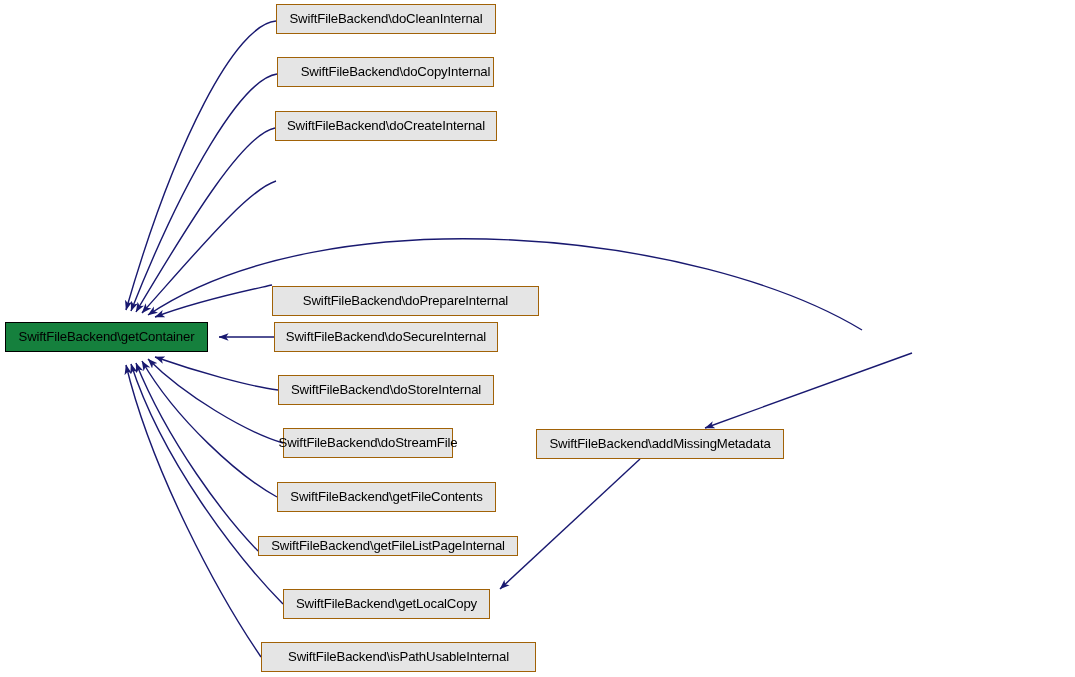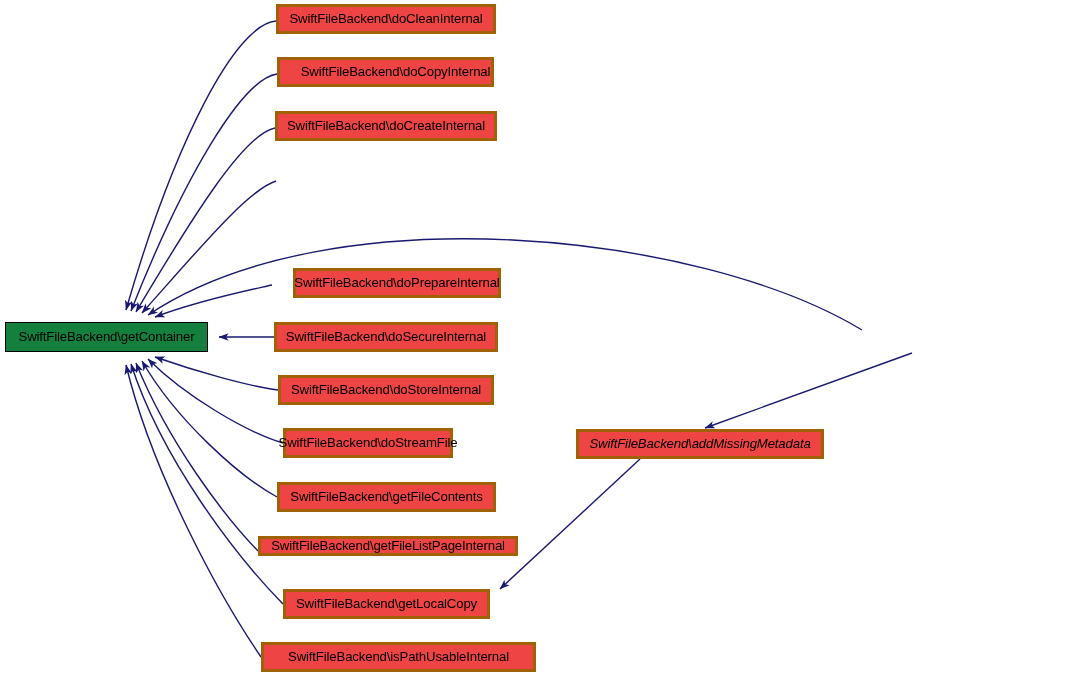--- a/index.html
+++ b/index.html
@@ -20,22 +20,22 @@
     position: absolute;
     left: 0;
     top: 0;
     width: 1075px;
     height: 677px;
     pointer-events: none;
   }
   .gnode {
     position: absolute;
     box-sizing: border-box;
-    border: 3px solid #a16207;
-    background: #ef4444;
+    border: 1px solid #a16207;
+    background: #e5e5e5;
     color: #000000;
     font-size: 13.2px;
     line-height: 1;
     display: flex;
     align-items: center;
     justify-content: center;
     white-space: nowrap;
     letter-spacing: -0.15px;
     z-index: 3;
   }
@@ -88,21 +88,21 @@
   </div>
   <div class="gnode" style="left: 276px; top: 4px; width: 220px; height: 30px;">
     <span class="nlabel">SwiftFileBackend\doCleanInternal</span>
   </div>
   <div class="gnode" style="left: 277px; top: 57px; width: 217px; height: 30px; padding-left: 20px;">
     <span class="nlabel">SwiftFileBackend\doCopyInternal</span>
   </div>
   <div class="gnode" style="left: 275px; top: 111px; width: 222px; height: 30px;">
     <span class="nlabel">SwiftFileBackend\doCreateInternal</span>
   </div>
-  <div class="gnode" style="left: 272px; top: 268px; width: 208px; height: 30px; margin-left: 21px;">
+  <div class="gnode" style="left: 272px; top: 286px; width: 267px; height: 30px;">
     <span class="nlabel">SwiftFileBackend\doPrepareInternal</span>
   </div>
   <div class="gnode" style="left: 274px; top: 322px; width: 224px; height: 30px;">
     <span class="nlabel">SwiftFileBackend\doSecureInternal</span>
   </div>
   <div class="gnode" style="left: 278px; top: 375px; width: 216px; height: 30px;">
     <span class="nlabel">SwiftFileBackend\doStoreInternal</span>
   </div>
   <div class="gnode" style="left: 283px; top: 428px; width: 170px; height: 30px;">
     <span class="nlabel">SwiftFileBackend\doStreamFile</span>
@@ -112,17 +112,17 @@
   </div>
   <div class="gnode" style="left: 258px; top: 536px; width: 260px; height: 20px;">
     <span class="nlabel">SwiftFileBackend\getFileListPageInternal</span>
   </div>
   <div class="gnode" style="left: 283px; top: 589px; width: 207px; height: 30px;">
     <span class="nlabel">SwiftFileBackend\getLocalCopy</span>
   </div>
   <div class="gnode" style="left: 261px; top: 642px; width: 275px; height: 30px;">
     <span class="nlabel">SwiftFileBackend\isPathUsableInternal</span>
   </div>
-  <div class="gnode" style="left: 576px; top: 429px; width: 248px; height: 30px; font-style: italic;">
+  <div class="gnode" style="left: 536px; top: 429px; width: 248px; height: 30px;">
     <span class="nlabel">SwiftFileBackend\addMissingMetadata</span>
   </div>
 
 </div>
 
 </body></html>

